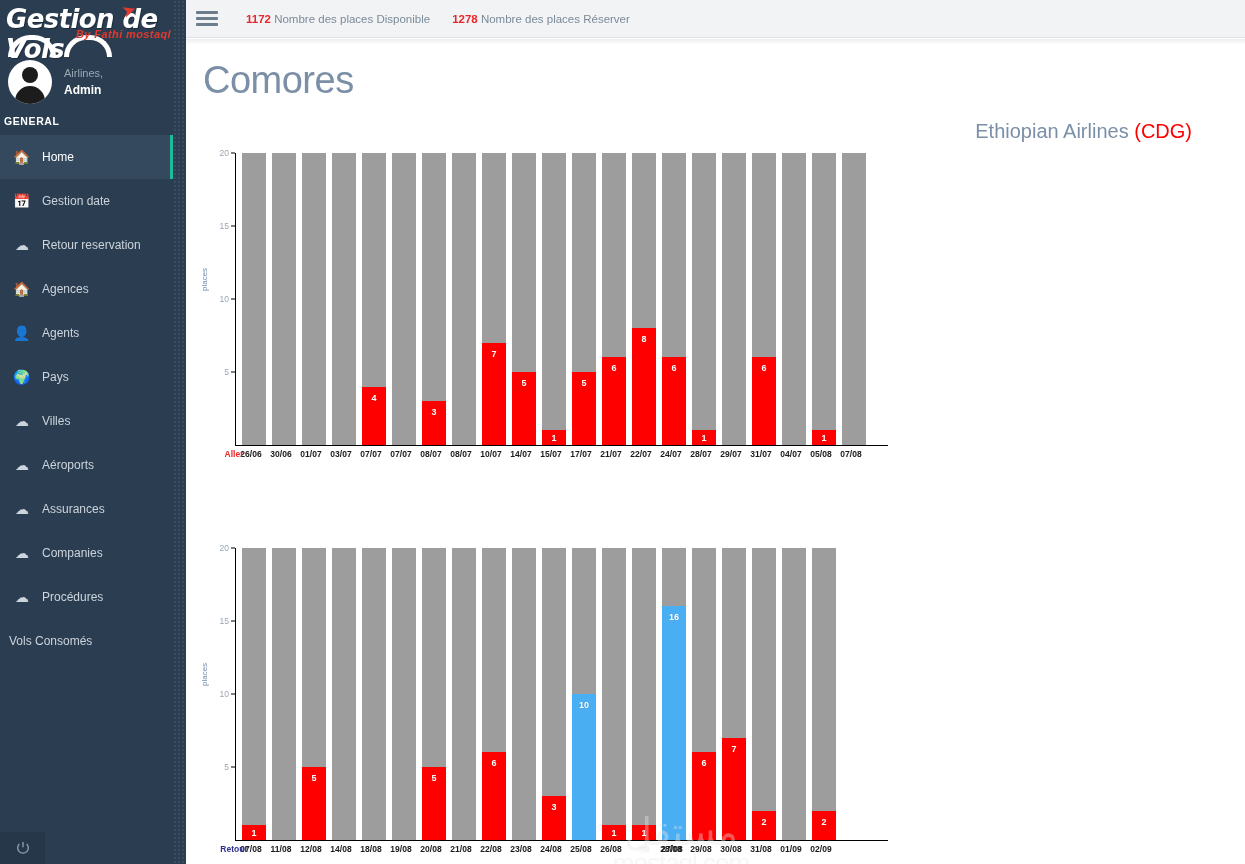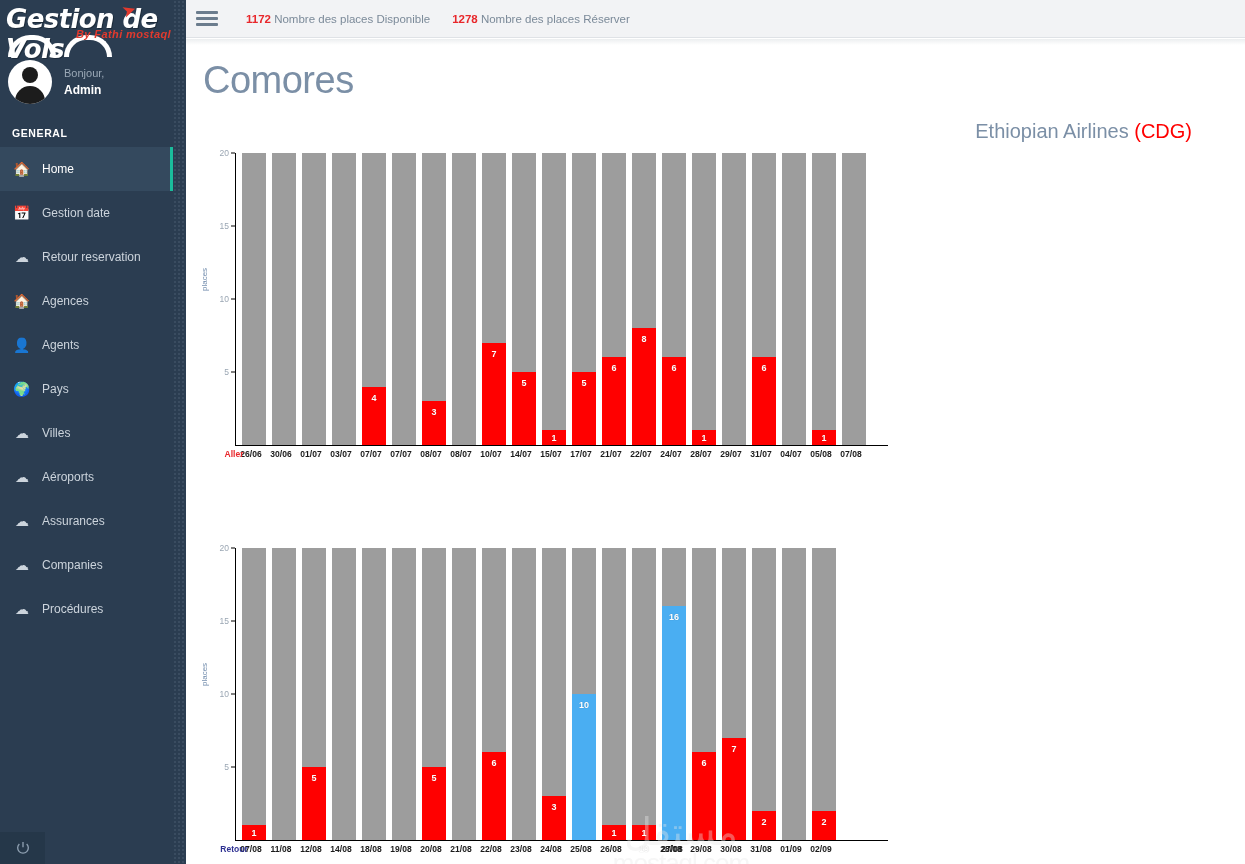--- a/index.html
+++ b/index.html
@@ -74,21 +74,21 @@
   .avatar::after {
     content: ''; position: absolute; left: 7px; top: 26px;
     width: 30px; height: 24px; border-radius: 15px 15px 0 0; background: #1c1c1c;
   }
   .user-text { margin-left: 12px; line-height: 1.5; }
   .user-greet { font-size: 11px; color: #9aa8b6; }
   .user-name { font-size: 12px; color: #ffffff; font-weight: bold; }
 
   .section-title {
     font-size: 10.5px; font-weight: bold; color: #ffffff;
-    letter-spacing: 0.6px; padding: 6px 0 8px 12px; margin-top: 12px;
+    letter-spacing: 0.6px; padding: 6px 0 8px 4px;
   }
 
   .nav-item {
     display: flex; align-items: center;
     height: 44px; padding-left: 12px;
     font-size: 12px; color: #ccd4dc;
     position: relative; cursor: pointer;
   }
   .nav-item.active {
     background: #34495e;
@@ -248,21 +248,21 @@
         <span class="arc a1"></span>
           <span class="arc a2"></span>
       </div>
       <div class="logo-bird">➤</div>
       <div class="logo-sub">By Fathi mostaql</div>
     </div>
 
     <div class="user-block">
       <div class="avatar"></div>
       <div class="user-text">
-        <div class="user-greet">Bonjour,</div>
+        <div class="user-greet">Airlines,</div>
         <div class="user-name">Admin</div>
       </div>
     </div>
 
     <div class="section-title">GENERAL</div>
 
     <div id="nav-list">
         <div class="nav-item active">
           <span class="nav-ico">🏠</span>
           <span class="nav-label">Home</span>
@@ -299,20 +299,23 @@
           <span class="nav-ico">☁</span>
           <span class="nav-label">Assurances</span>
         </div>
         <div class="nav-item">
           <span class="nav-ico">☁</span>
           <span class="nav-label">Companies</span>
         </div>
         <div class="nav-item">
           <span class="nav-ico">☁</span>
           <span class="nav-label">Procédures</span>
+        </div>
+        <div class="nav-item plain">
+          <span class="nav-label">Vols Consomés</span>
         </div>
       </div>
 
     <div id="power-btn">
       <svg width="16" height="16" viewBox="0 0 24 24" fill="none" stroke="#8fa0b2" stroke-width="2">
         <path d="M12 3 L12 11"></path>
         <path d="M6.5 6 A8 8 0 1 0 17.5 6"></path>
       </svg>
     </div>
   </div>

